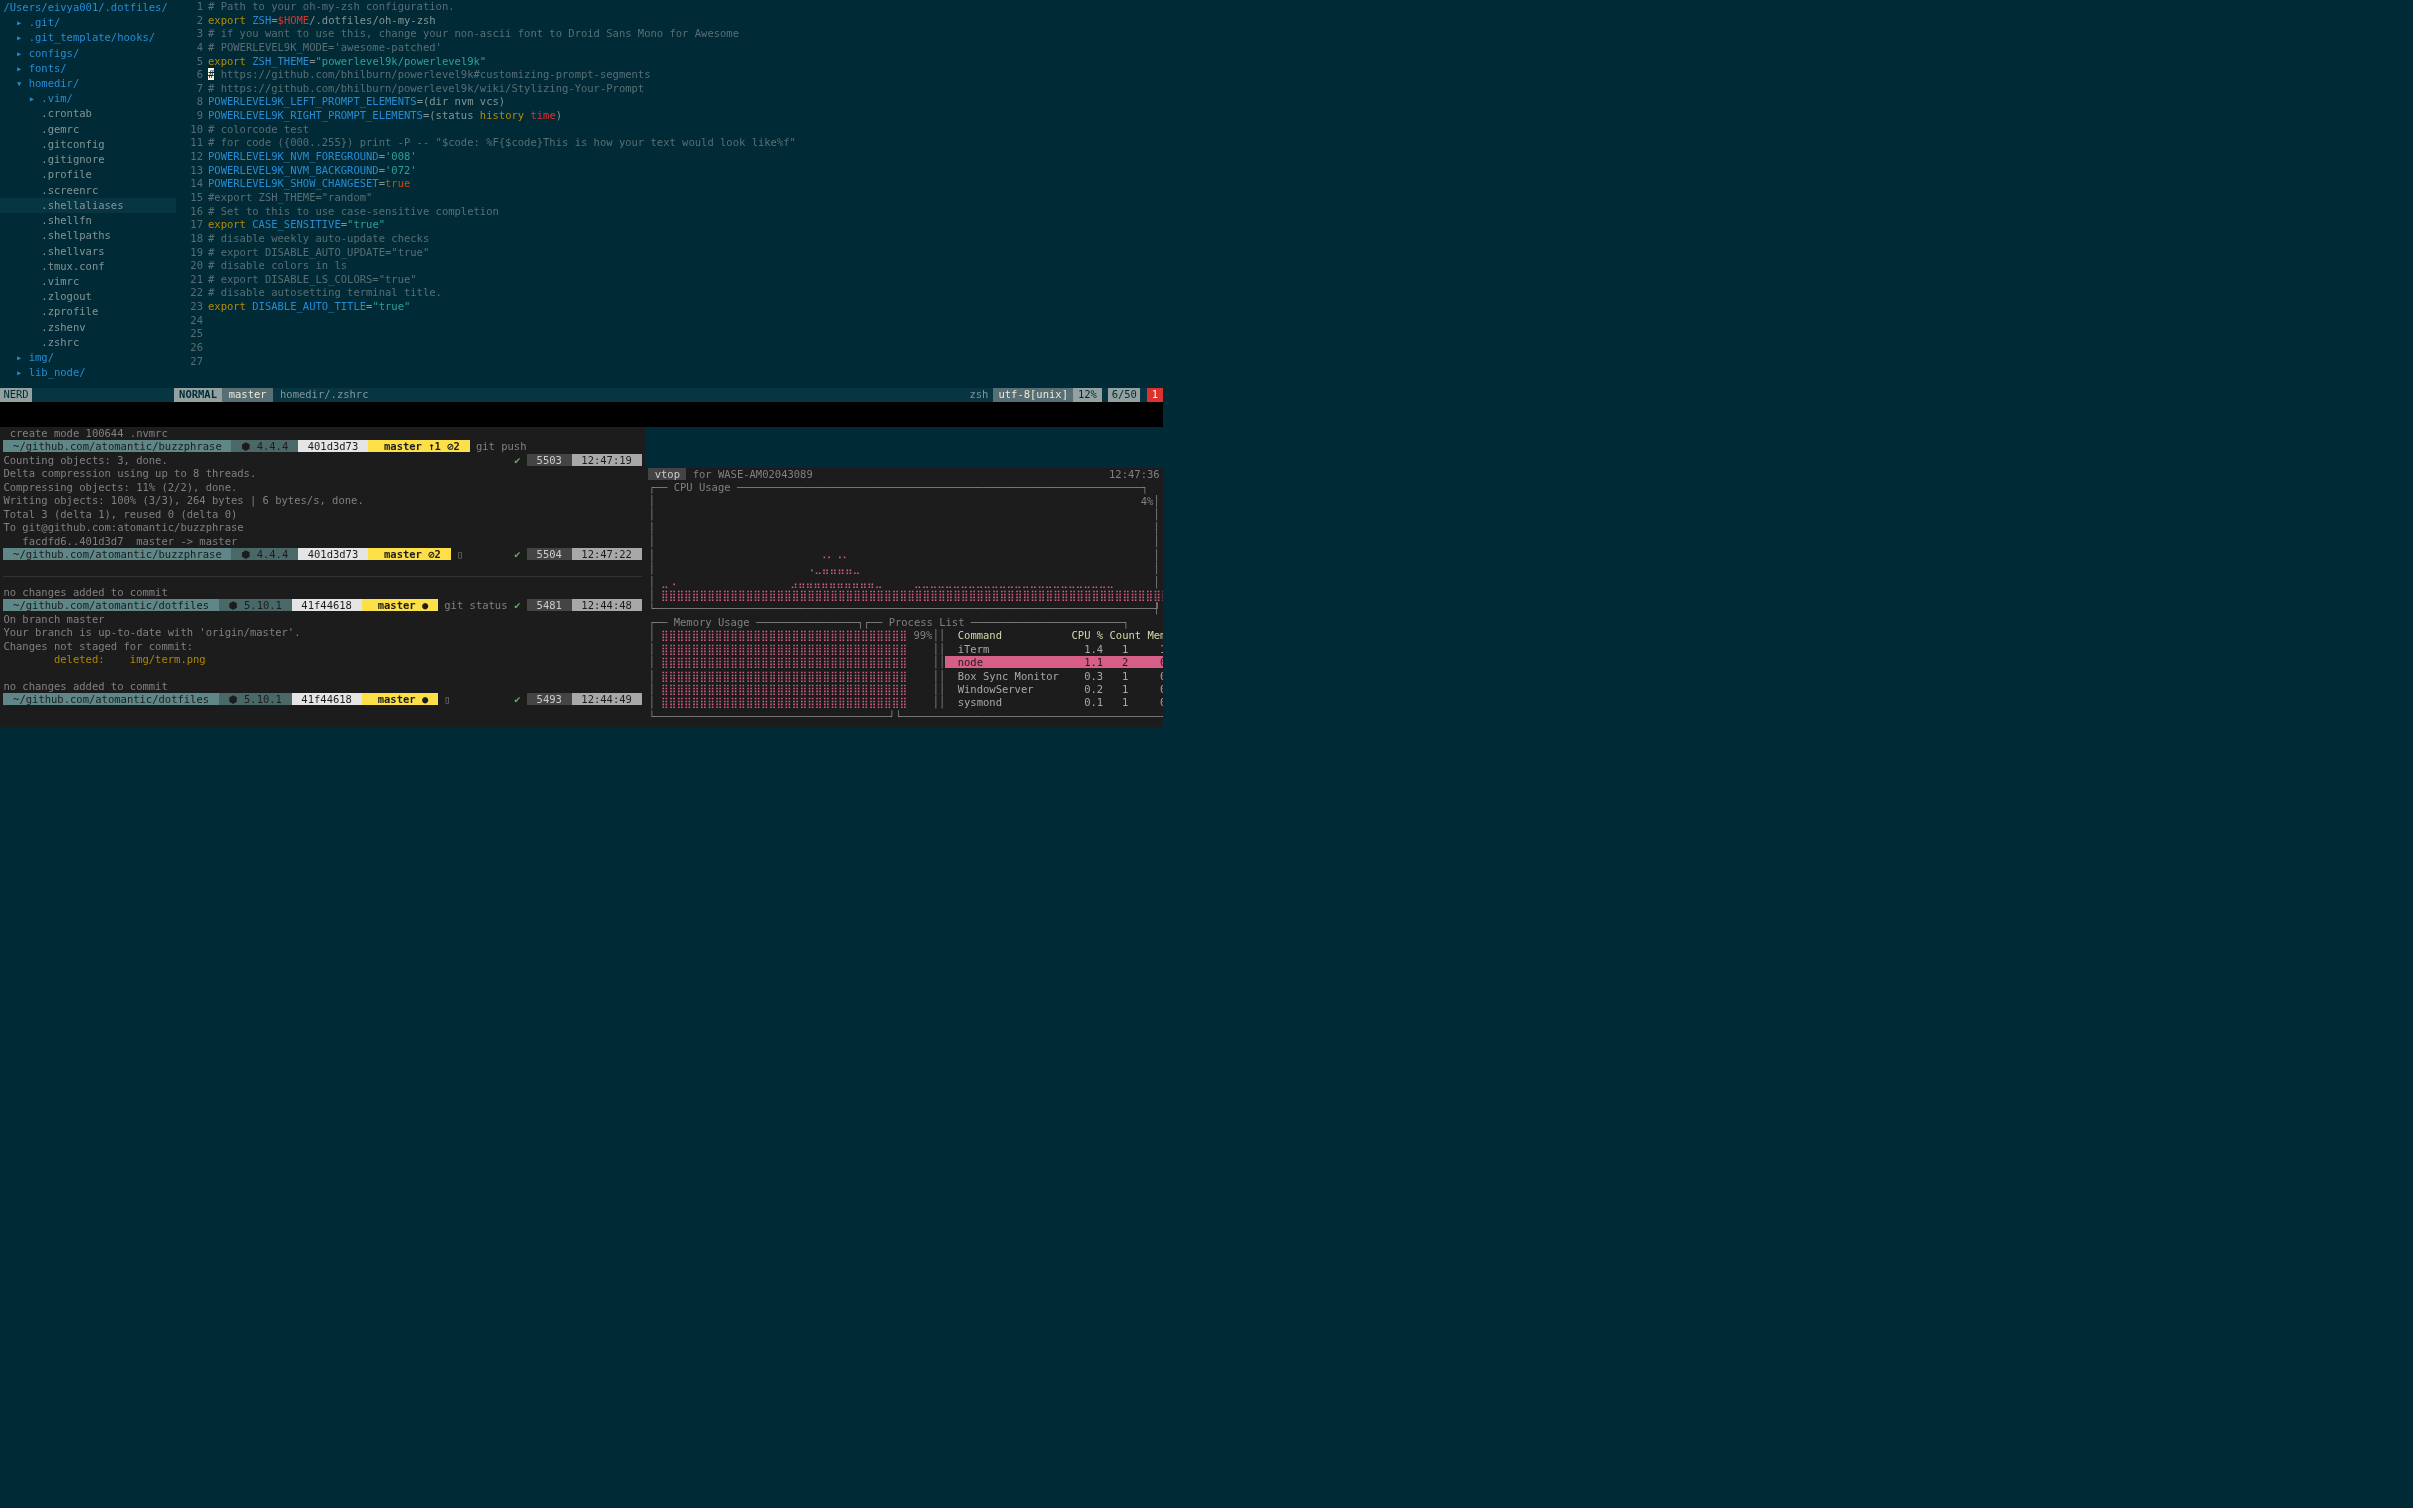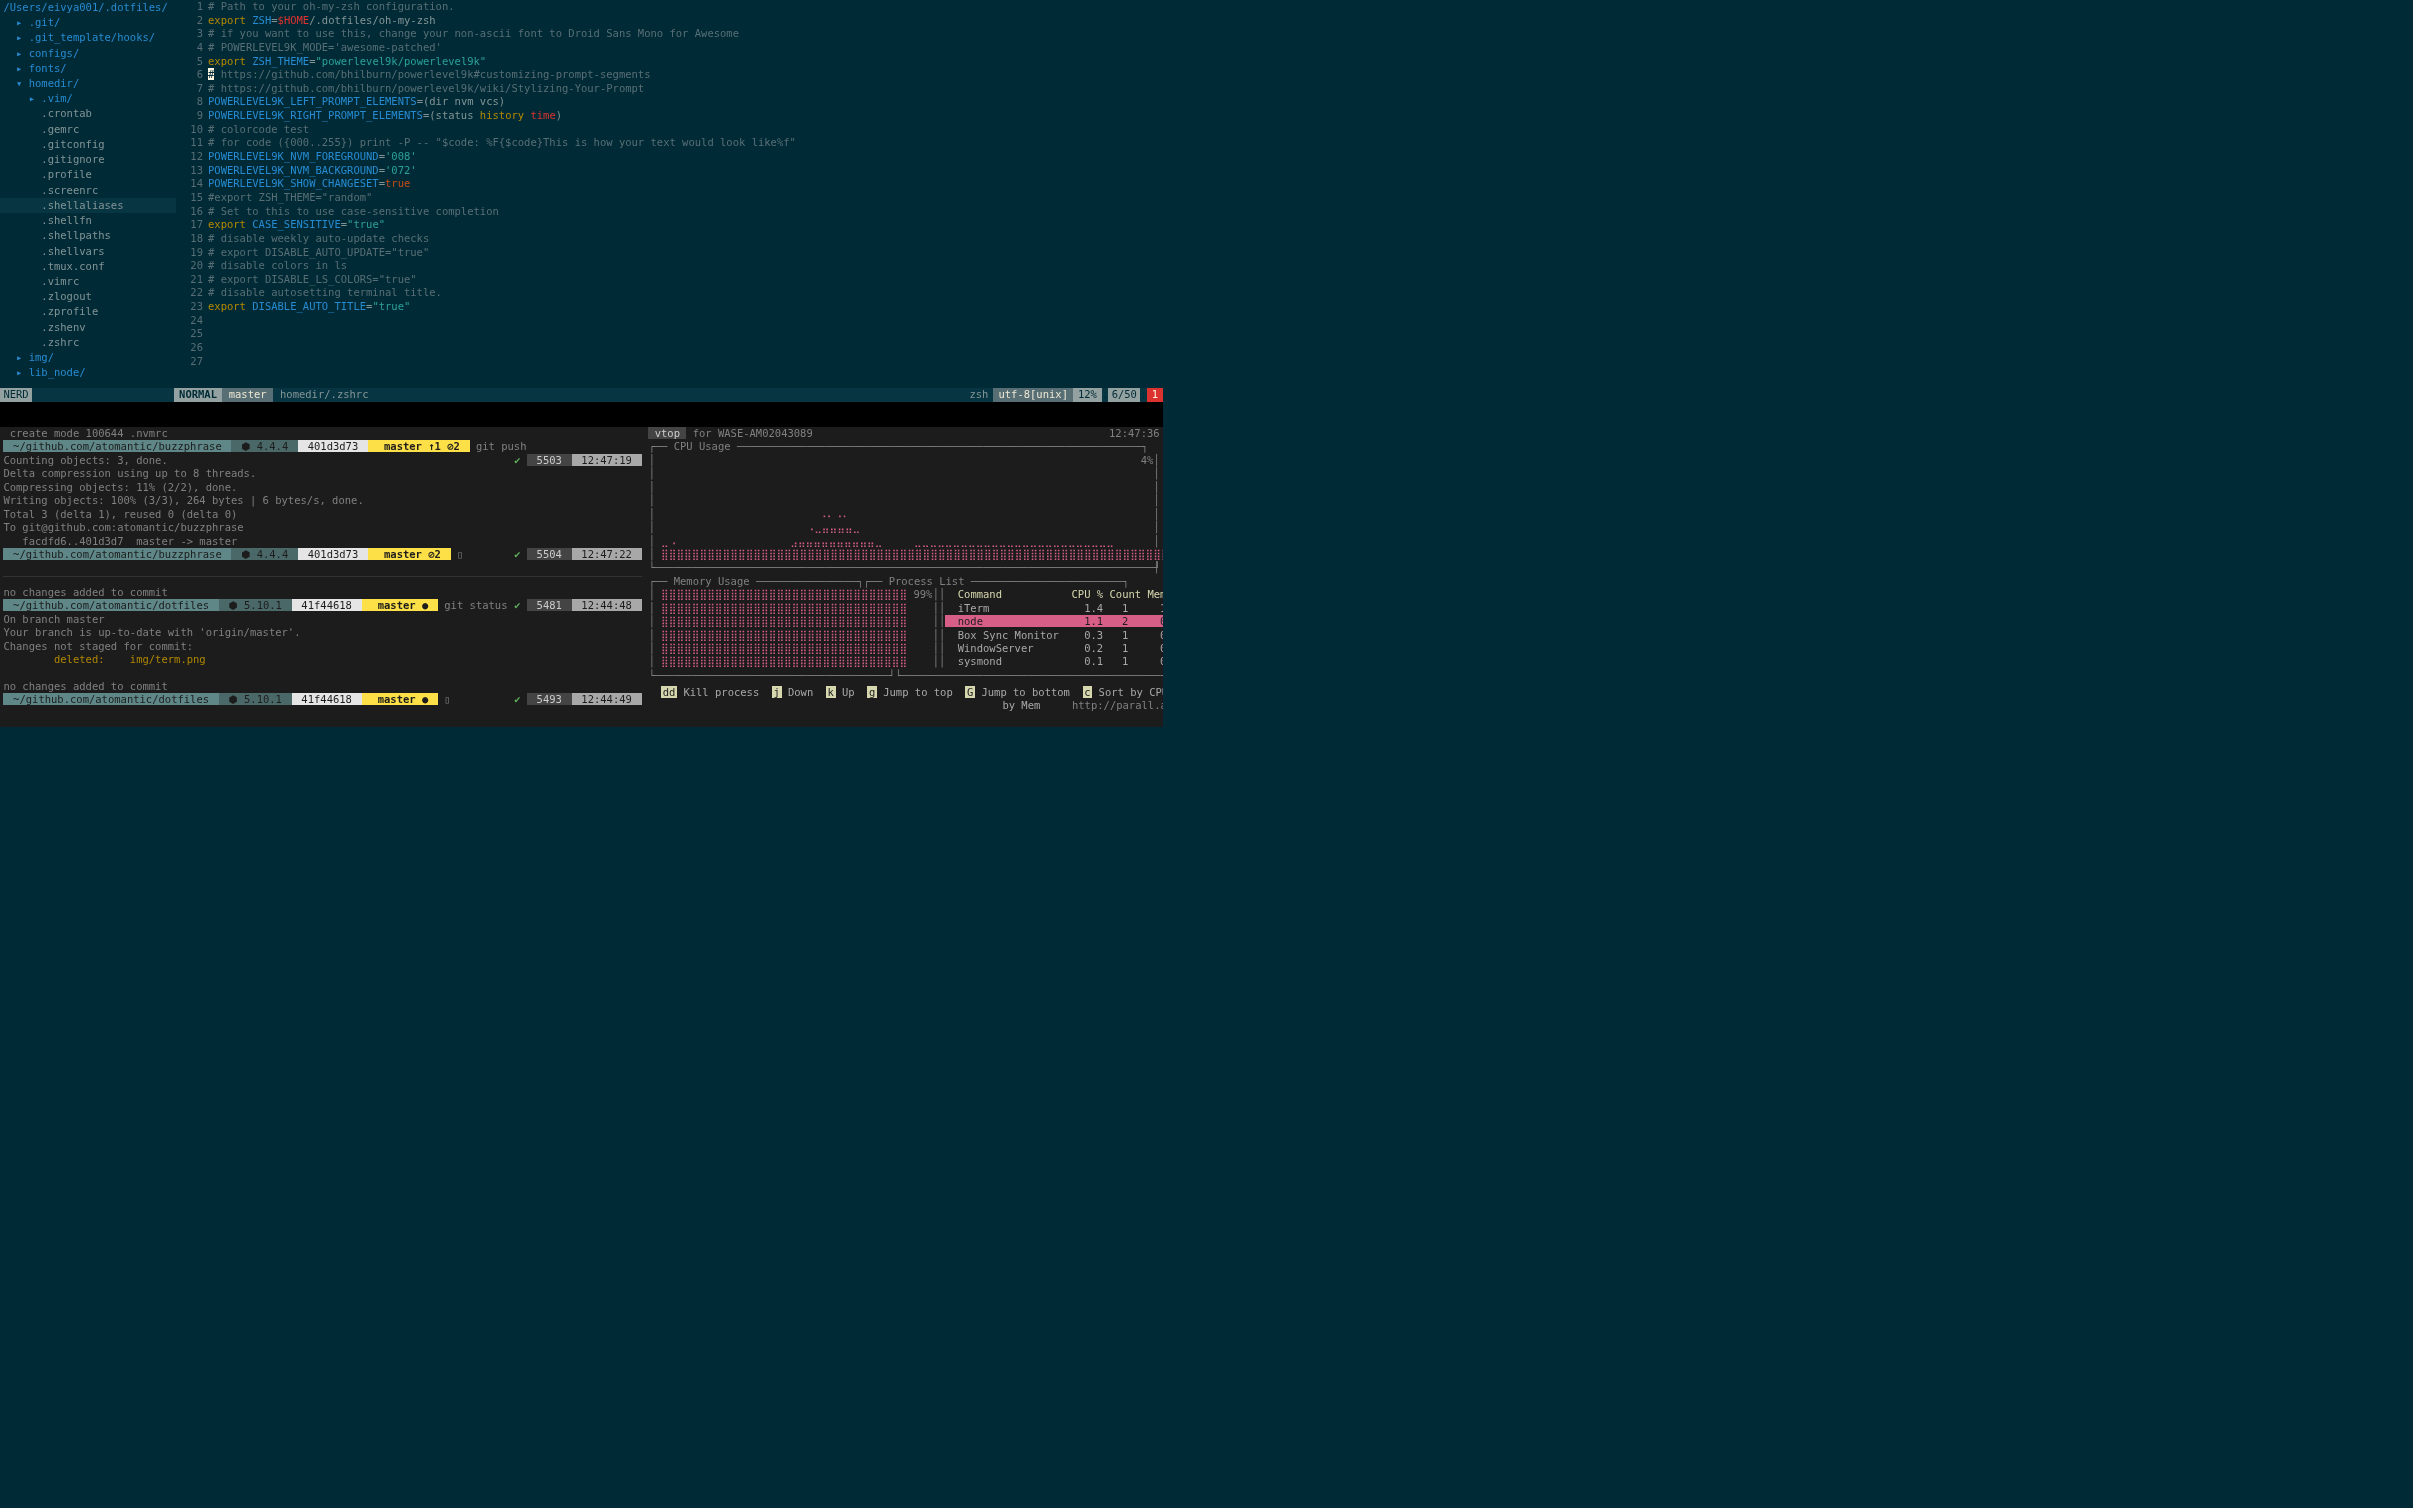--- a/index.html
+++ b/index.html
@@ -43,21 +43,21 @@
 .st-branch { background: #586e75; color: #eee8d5; padding: 0 6.7px; text-align: center; }
 .st-file { background: #073642; color: #839496; padding: 0 6.7px; }
 .st-right { margin-left: auto; display: flex; align-items: center; }
 .st-ft { color: #839496; padding: 0 5px; }
 .st-enc { background: #586e75; color: #eee8d5; padding: 0 5px; }
 .st-pct { background: #93a1a1; color: #002b36; padding: 0 5px; }
 .st-pos { background: #93a1a1; color: #002b36; padding: 0 3.4px; }
 .st-err { background: #dc322f; color: #fdf6e3; padding: 0 5px; }
 .gap { height: 25px; background: #000; }
 .term-left { width: 645px; background: #1c1c1c; color: #808080; padding: 0 3.4px; overflow: hidden; }
-.term-right { flex: 1; background: #1c1c1c; color: #808080; padding: 0 3.4px; overflow: hidden; position: relative; }
+.term-right { flex: 1; background: #1c1c1c; color: #808080; padding: 0 3.4px; overflow: hidden; position: relative; margin-top: 41px; }
 .tl { white-space: pre; line-height: 1.28; }
 .p-path { background: #5f8787; color: #1c1c1c; padding: 0 3.4px; }
 .p-ver { background: #4b6868; color: #1c1c1c; padding: 0 3.4px; }
 .p-hash { background: #e5e5e5; color: #1c1c1c; padding: 0 3.4px; }
 .p-branch { background: #fde047; color: #1c1c1c; padding: 0 3.4px; font-weight: bold; }
 .rp-check { color: #5faf5f; }
 .rp-num { background: #444; color: #ccc; padding: 0 3.4px; }
 .rp-time { background: #a8a8a8; color: #1c1c1c; padding: 0 3.4px; }
 .deleted { color: #af8700; }
 .vtop-title { color: #808080; }

